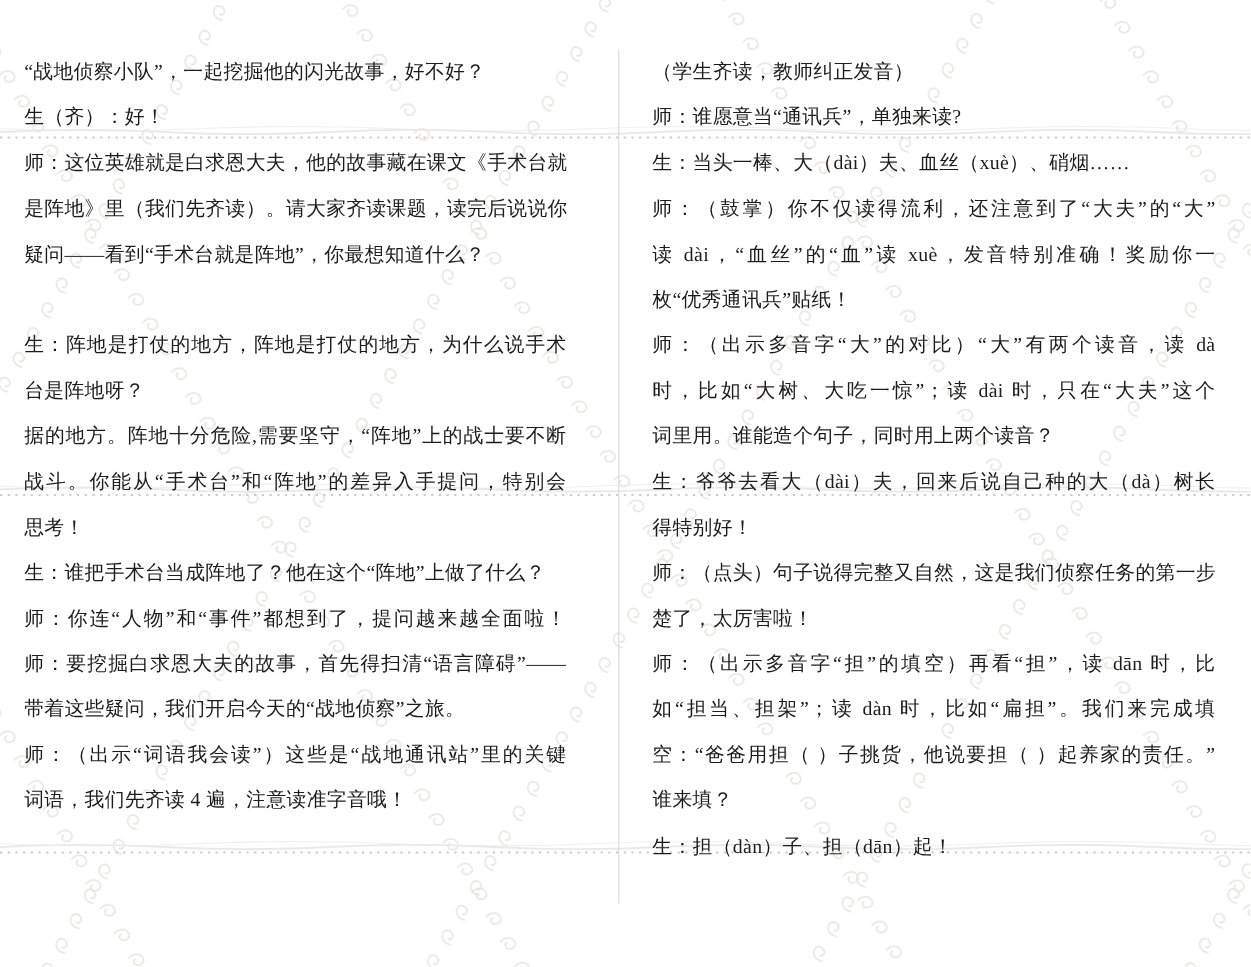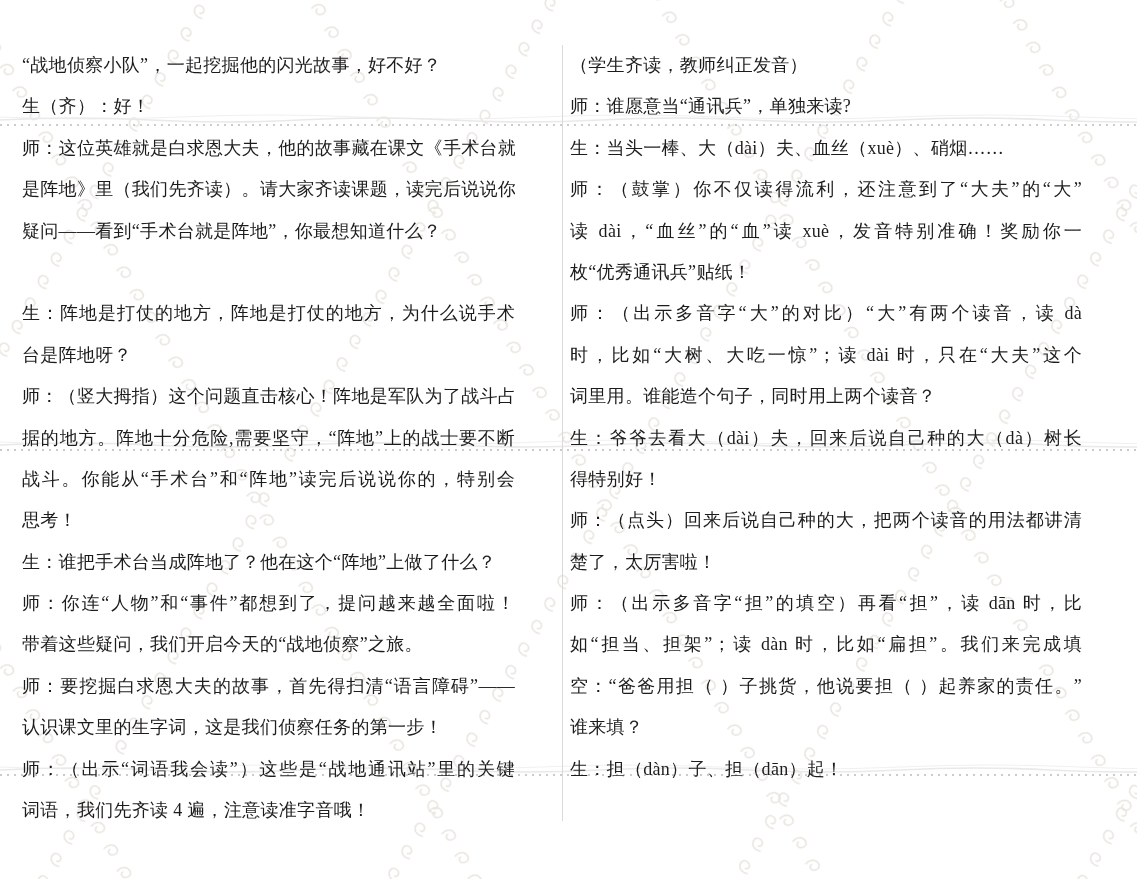--- a/index.html
+++ b/index.html
@@ -56,21 +56,21 @@
     position: absolute;
     top: 45px;
     z-index: 2;
     color: var(--text, #1c1c1c);
     font-size: 18px;
     line-height: 41.4px;
     letter-spacing: 0.3px;
     overflow: hidden;
   }
   .col-left  { left: 22px;  width: 493px; height: 790px; }
-  .col-right { left: 570px; width: 512px; height: 790px; }
+  .col-right { left: 593px; width: 512px; height: 790px; }
   .line {
     height: 41.4px;
     white-space: nowrap;
   }
   .line.fill {
     text-align: justify;
     text-align-last: justify;
   }
 </style>
 </head>
@@ -112,45 +112,43 @@
 
   <div class="col col-left">
       <div class="line">“战地侦察小队”，一起挖掘他的闪光故事，好不好？</div>
       <div class="line">生（齐）：好！</div>
       <div class="line fill">师：这位英雄就是白求恩大夫，他的故事藏在课文《手术台就</div>
       <div class="line fill">是阵地》里（我们先齐读）。请大家齐读课题，读完后说说你的</div>
       <div class="line">疑问——看到“手术台就是阵地”，你最想知道什么？</div>
       <div class="line"></div>
       <div class="line fill">生：阵地是打仗的地方，阵地是打仗的地方，为什么说手术</div>
       <div class="line">台是阵地呀？</div>
-      <div class="line fill">师：（竖大拇指）这个问题直击核心！阵地是军队为了战斗占</div>
       <div class="line fill">据的地方。阵地十分危险,需要坚守，“阵地”上的战士要不断</div>
-      <div class="line fill">战斗。你能从“手术台”和“阵地”读完后说说你的，特别会</div>
+      <div class="line fill">战斗。你能从“手术台”和“阵地”的差异入手提问，特别会</div>
       <div class="line">思考！</div>
       <div class="line">生：谁把手术台当成阵地了？他在这个“阵地”上做了什么？</div>
       <div class="line fill">师：你连“人物”和“事件”都想到了，提问越来越全面啦！</div>
+      <div class="line fill">师：要挖掘白求恩大夫的故事，首先得扫清“语言障碍”——</div>
       <div class="line">带着这些疑问，我们开启今天的“战地侦察”之旅。</div>
-      <div class="line fill">师：要挖掘白求恩大夫的故事，首先得扫清“语言障碍”——</div>
-      <div class="line">认识课文里的生字词，这是我们侦察任务的第一步！</div>
       <div class="line fill">师：（出示“词语我会读”）这些是“战地通讯站”里的关键</div>
       <div class="line">词语，我们先齐读 4 遍，注意读准字音哦！</div>
     </div>
   <div class="col col-right">
       <div class="line">（学生齐读，教师纠正发音）</div>
       <div class="line">师：谁愿意当“通讯兵”，单独来读?</div>
       <div class="line">生：当头一棒、大（dài）夫、血丝（xuè）、硝烟……</div>
       <div class="line fill">师：（鼓掌）你不仅读得流利，还注意到了“大夫”的“大”</div>
       <div class="line fill">读 dài，“血丝”的“血”读 xuè，发音特别准确！奖励你一</div>
       <div class="line">枚“优秀通讯兵”贴纸！</div>
       <div class="line fill">师：（出示多音字“大”的对比）“大”有两个读音，读 dà</div>
       <div class="line fill">时，比如“大树、大吃一惊”；读 dài 时，只在“大夫”这个</div>
       <div class="line">词里用。谁能造个句子，同时用上两个读音？</div>
       <div class="line fill">生：爷爷去看大（dài）夫，回来后说自己种的大（dà）树长</div>
       <div class="line">得特别好！</div>
-      <div class="line fill">师：（点头）回来后说自己种的大，把两个读音的用法都讲清</div>
+      <div class="line fill">师：（点头）句子说得完整又自然，这是我们侦察任务的第一步</div>
       <div class="line">楚了，太厉害啦！</div>
       <div class="line fill">师：（出示多音字“担”的填空）再看“担”，读 dān 时，比</div>
       <div class="line fill">如“担当、担架”；读 dàn 时，比如“扁担”。我们来完成填</div>
       <div class="line fill">空：“爸爸用担（ ）子挑货，他说要担（ ）起养家的责任。”</div>
       <div class="line">谁来填？</div>
       <div class="line">生：担（dàn）子、担（dān）起！</div>
     </div>
 
 </div>
 

